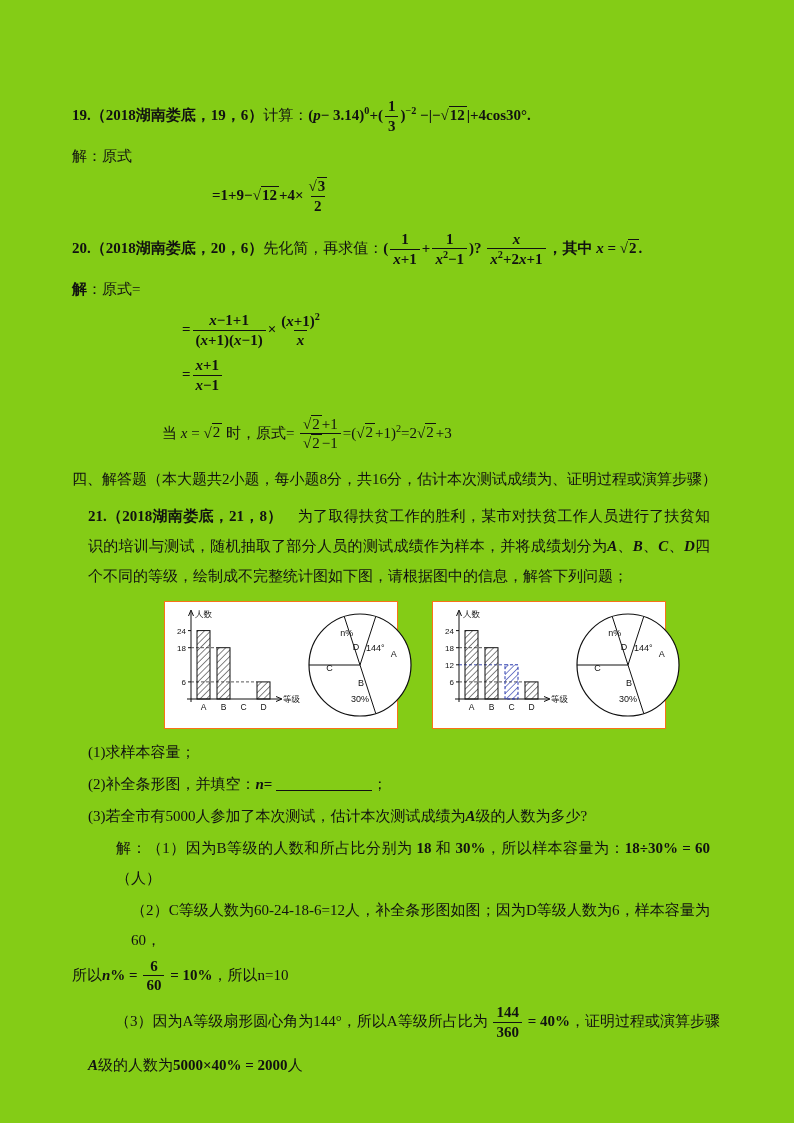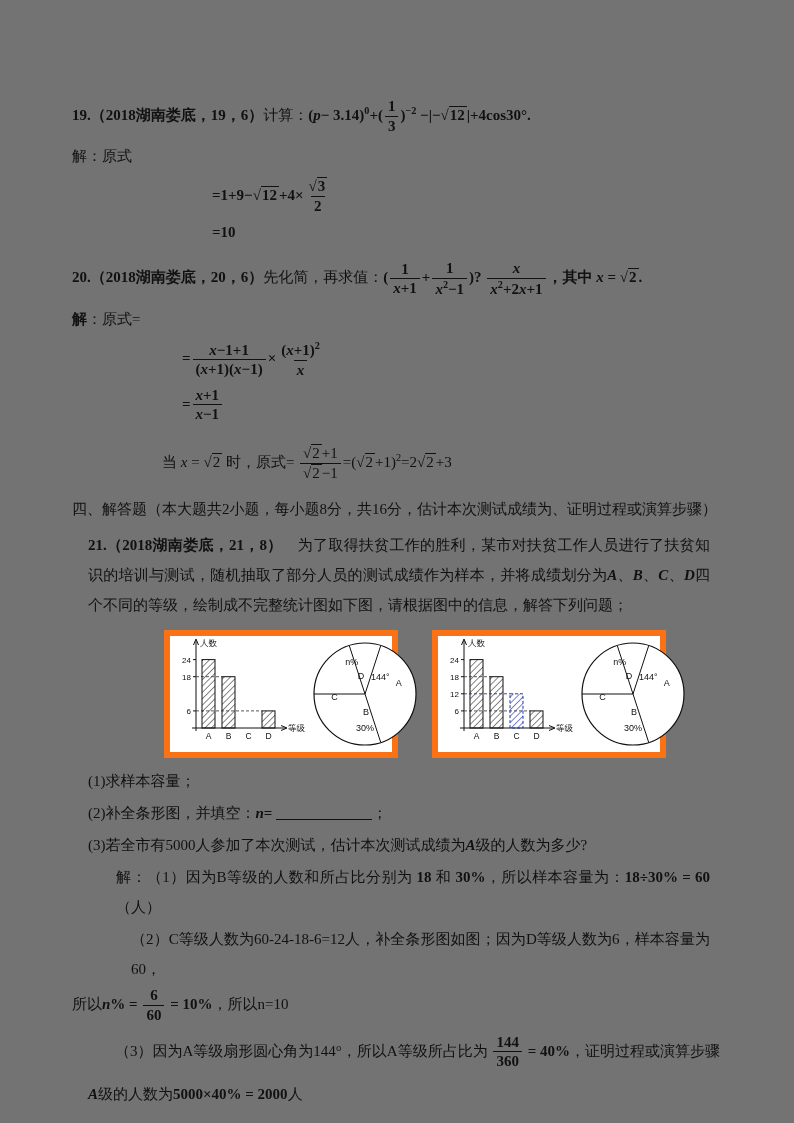--- a/index.html
+++ b/index.html
@@ -1,18 +1,18 @@
 <!DOCTYPE html>
 <html><head>
 <meta charset="utf-8">
 <style>
   *{box-sizing:border-box}
   html,body{margin:0;padding:0;background:#ffffff}
   .page{
-    width:794px;height:1123px;background:#737373;overflow:hidden;
+    width:794px;height:1123px;background:#84cc16;overflow:hidden;
     padding:97px 68px 30px 72px;
     font-family:"Liberation Serif","DejaVu Serif",serif;
     font-size:15px;color:#111;
   }
   .t{margin:0 0 8px;line-height:1.7}
   .para{margin:0 16px 2px;line-height:2.0;text-align:justify}
   .sec{margin-top:14px}
   .math{font-weight:bold}
   .b{font-weight:bold}
   .i{font-style:italic}
@@ -24,41 +24,40 @@
   .sqrt .rad{border-top:1.4px solid currentColor;padding:0 2px 0 1px}
   .blank{display:inline-block;width:96px;border-bottom:1px solid #111;height:1em;vertical-align:-2px}
   .work19{margin-left:140px}
   .work19 .t{margin-bottom:4px}
   .work20{margin-left:110px}
   .work20 .t{margin-bottom:6px}
   .w3{margin-left:90px;margin-top:20px}
   .ind1{padding-left:28px}
   .ind2{padding-left:43px}
   .figure-row{display:flex;gap:34px;margin:10px 0 8px 92px}
-  .figure{width:234px;height:128px;border:6px solid #f97316;background:#fff;display:flex;align-items:center;justify-content:space-between;padding:2px}
+  .figure{width:234px;height:128px;border:1px solid #f97316;background:#fff;display:flex;align-items:center;justify-content:space-between;padding:2px}
   .chart{display:flex;align-items:center;justify-content:center}
   svg text{font-family:"Liberation Sans","DejaVu Sans",sans-serif;fill:#111}
 </style>
 </head>
 <body>
 
 <div class="page">
 
   <section>
     <p class="t"><span class="b">19.</span><span class="b">（2018湖南娄底，19，6）</span><span>计算：</span><span class="math"><span>(</span><span class="i">p</span><span>− 3.14)</span><sup>0</sup><span>+(</span><span class="frac">
             <span class="num"><span>1</span></span>
             <span class="den"><span>3</span></span>
           </span><span>)</span><sup>−2</sup><span> −|−</span><span class="sqrt"><span>√</span><span class="rad">12</span></span><span>|+4cos30°.</span></span></p>
     <p class="t">解：原式</p>
     <div class="work19">
       <p class="t math"><span>=1+9−</span><span class="sqrt"><span>√</span><span class="rad">12</span></span><span>+4×</span><span class="frac">
             <span class="num"><span class="sqrt"><span>√</span><span class="rad">3</span></span></span>
             <span class="den"><span>2</span></span>
           </span></p>
-      <p class="t math"><span>=10</span></p>
     </div>
   </section>
 
   <section class="sec">
     <p class="t"><span class="b">20.</span><span class="b">（2018湖南娄底，20，6）</span><span>先化简，再求值：</span><span class="math"><span>(</span><span class="frac">
             <span class="num"><span>1</span></span>
             <span class="den"><span class="i">x</span><span>+1</span></span>
           </span><span>+</span><span class="frac">
             <span class="num"><span>1</span></span>
             <span class="den"><span class="i">x</span><sup>2</sup><span>−1</span></span>

